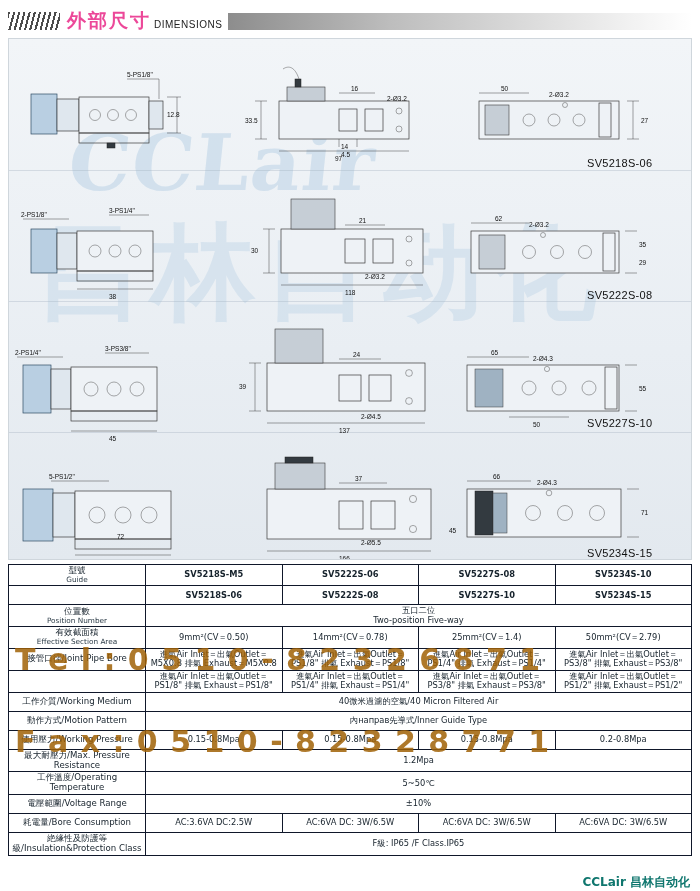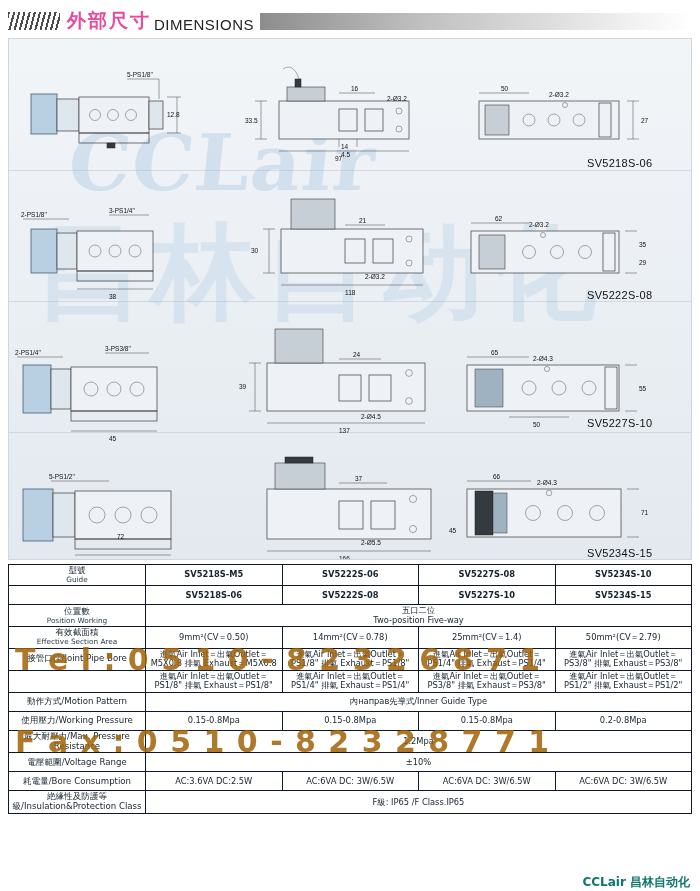--- a/index.html
+++ b/index.html
@@ -38,21 +38,21 @@
   }
   .sec-title-cn {
     font-family: "DejaVu Sans", sans-serif;
     font-size: 19px;
     font-weight: bold;
     letter-spacing: 2px;
     margin-left: 7px;
     color: #ec4899;
   }
   .sec-title-en {
-    font-size: 15px;
+    font-size: 10px;
     letter-spacing: 0.5px;
     margin-left: 3px;
     margin-top: 6px;
     color: #222;
   }
   .sec-grad {
     flex: 1 1 auto;
     height: 17px;
     margin-left: 6px;
     background: linear-gradient(to right, #8d8d8d 0%, #bdbdbd 35%, #ffffff 100%);
@@ -408,21 +408,21 @@
           <tr>
             <td class="lbl">&nbsp;</td>
             <td class="hdr2">SV5218S-06</td>
             <td class="hdr2">SV5222S-08</td>
             <td class="hdr2">SV5227S-10</td>
             <td class="hdr2">SV5234S-15</td>
           </tr>
           <tr>
             <td class="lbl">
               <span class="cn">位置數</span>
-              <span class="en">Position Working</span>
+              <span class="en">Position Number</span>
             </td>
             <td colspan="4">五口二位<br>Two-position Five-way</td>
           </tr>
           <tr>
             <td class="lbl">
               <span class="cn">有效截面積</span>
               <span class="en">Effective Section Area</span>
             </td>
             <td>9mm²(CV＝0.50)</td>
             <td>14mm²(CV＝0.78)</td>
@@ -440,20 +440,26 @@
           </tr>
           <tr>
             <td class="lbl">&nbsp;</td>
             <td>進氣Air Inlet＝出氣Outlet＝PS1/8"  排氣 Exhaust＝PS1/8"</td>
             <td>進氣Air Inlet＝出氣Outlet＝PS1/4"  排氣 Exhaust＝PS1/4"</td>
             <td>進氣Air Inlet＝出氣Outlet＝PS3/8"  排氣 Exhaust＝PS3/8"</td>
             <td>進氣Air Inlet＝出氣Outlet＝PS1/2"  排氣 Exhaust＝PS1/2"</td>
           </tr>
           <tr>
             <td class="lbl">
+              <span class="cn">工作介質/Working Medium</span>
+            </td>
+            <td colspan="4">40微米過濾的空氣/40 Micron Filtered Air</td>
+          </tr>
+          <tr>
+            <td class="lbl">
               <span class="cn">動作方式/Motion Pattern</span>
             </td>
             <td colspan="4">內направ先導式/Inner Guide Type</td>
           </tr>
           <tr>
             <td class="lbl">
               <span class="cn">使用壓力/Working Pressure</span>
             </td>
             <td>0.15-0.8Mpa</td>
             <td>0.15-0.8Mpa</td>
@@ -461,20 +467,26 @@
             <td>0.2-0.8Mpa</td>
           </tr>
           <tr>
             <td class="lbl">
               <span class="cn">最大耐壓力/Max. Pressure Resistance</span>
             </td>
             <td colspan="4">1.2Mpa</td>
           </tr>
           <tr>
             <td class="lbl">
+              <span class="cn">工作溫度/Operating Temperature</span>
+            </td>
+            <td colspan="4">5~50℃</td>
+          </tr>
+          <tr>
+            <td class="lbl">
               <span class="cn">電壓範圍/Voltage Range</span>
             </td>
             <td colspan="4">±10%</td>
           </tr>
           <tr>
             <td class="lbl">
               <span class="cn">耗電量/Bore Consumption</span>
             </td>
             <td>AC:3.6VA     DC:2.5W</td>
             <td>AC:6VA     DC: 3W/6.5W</td>

